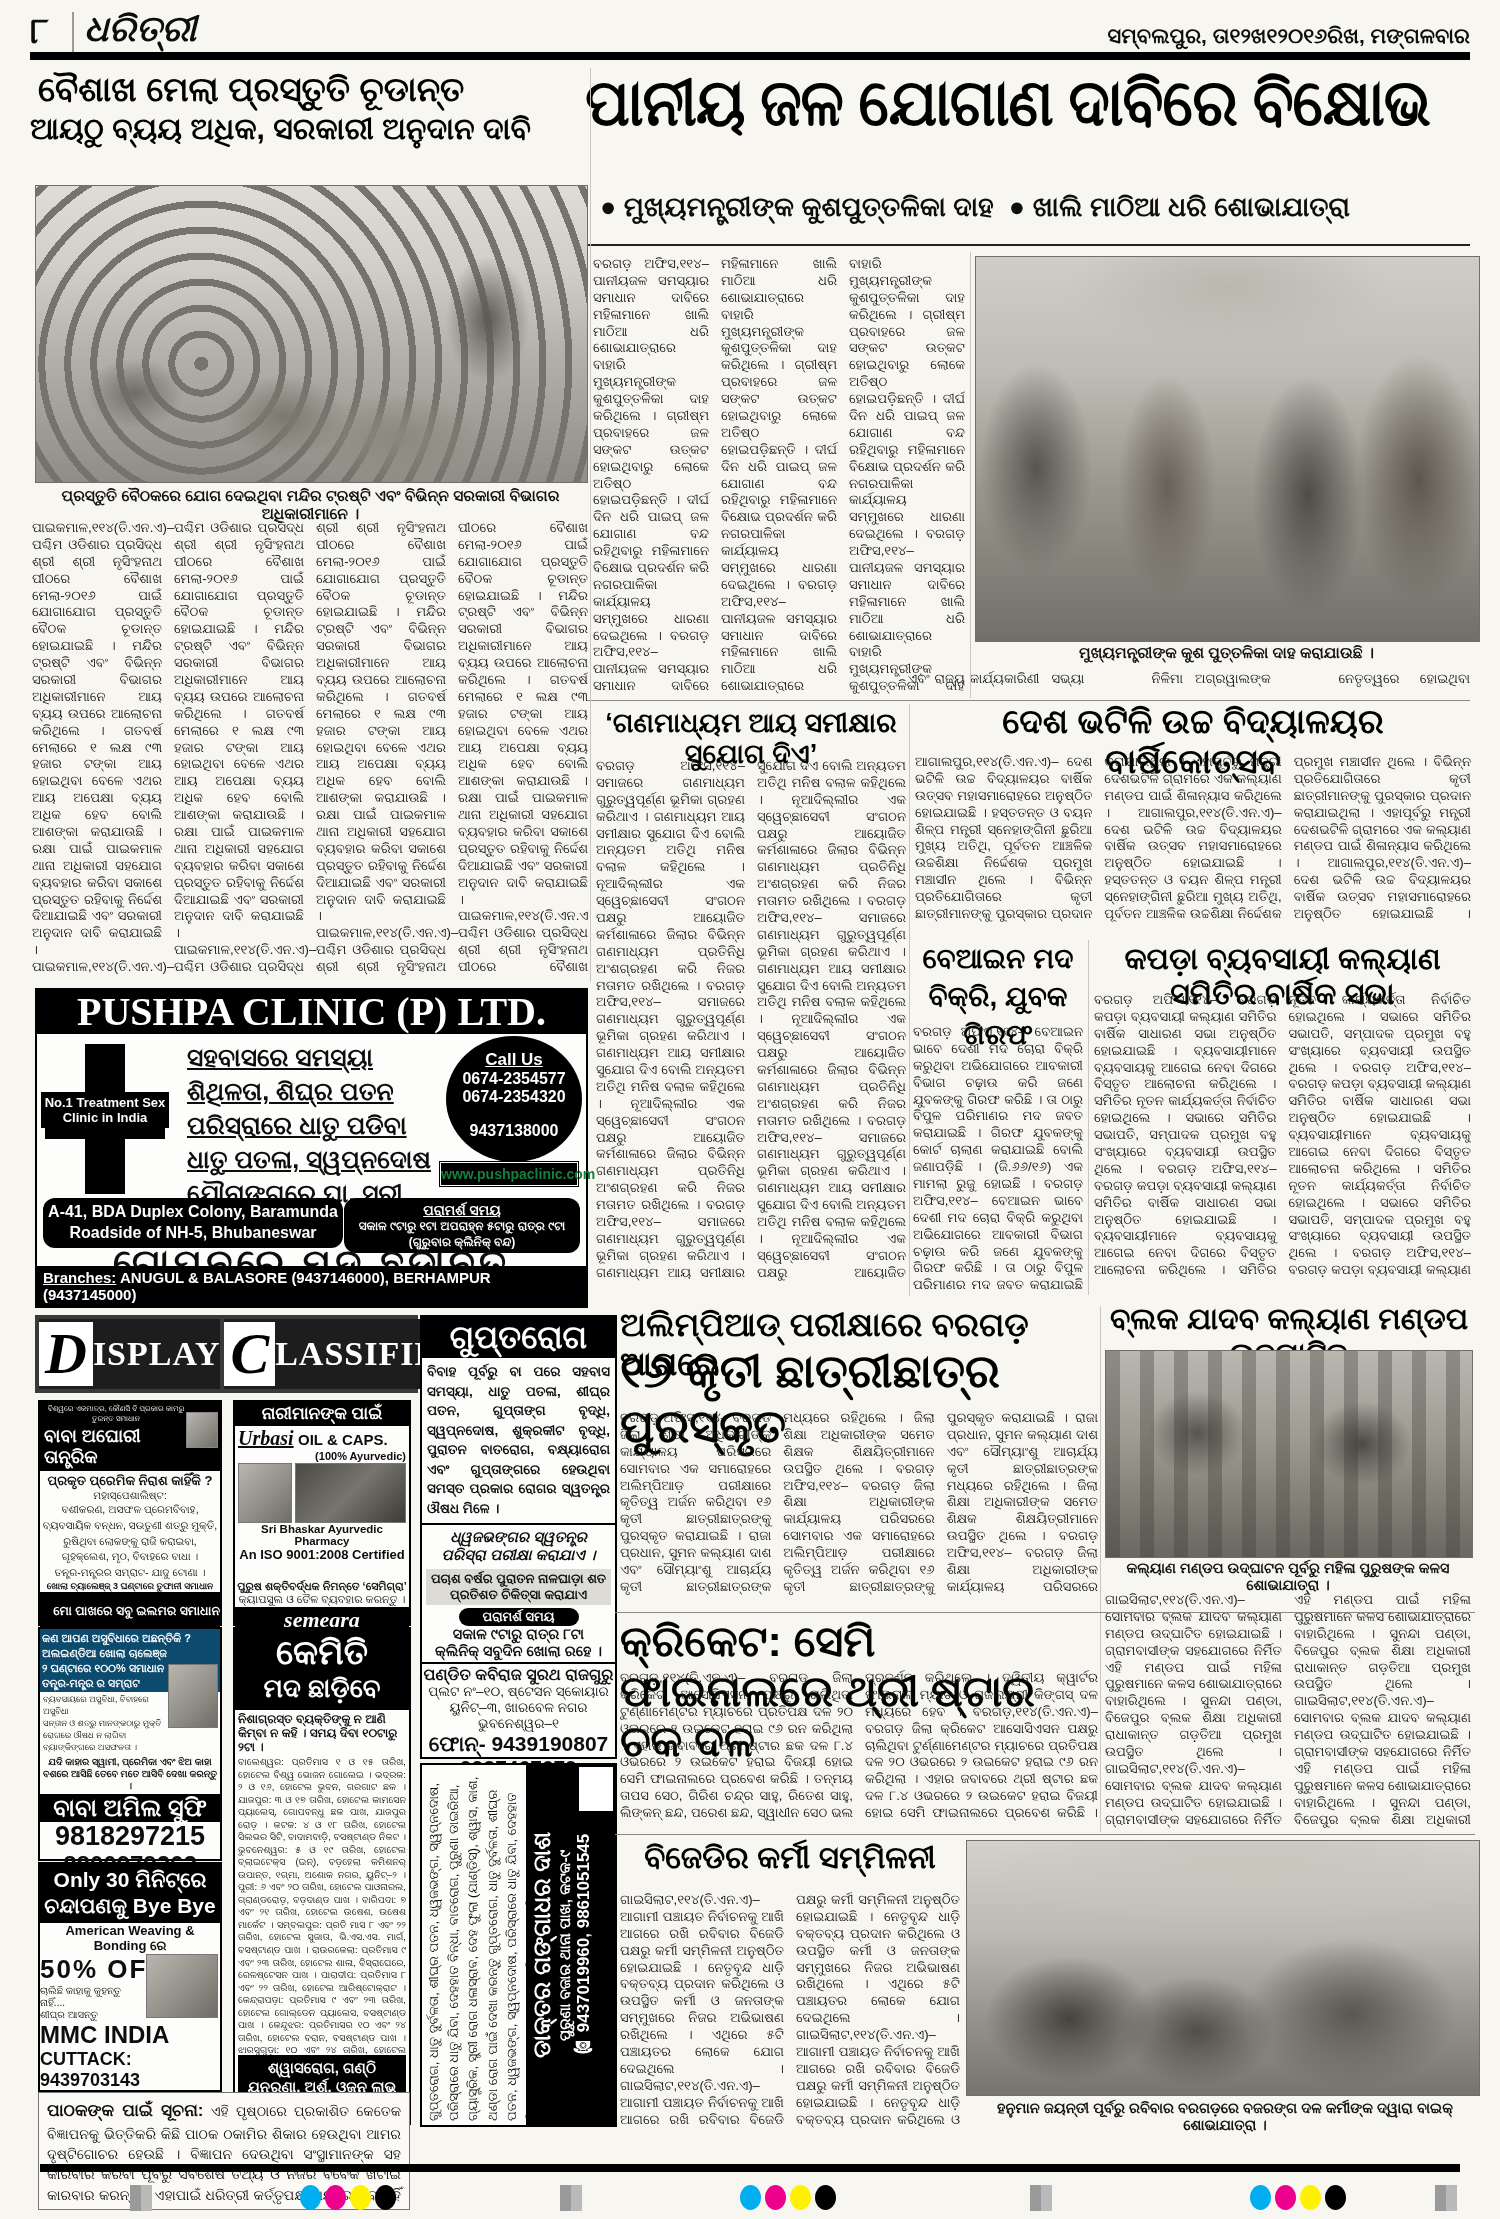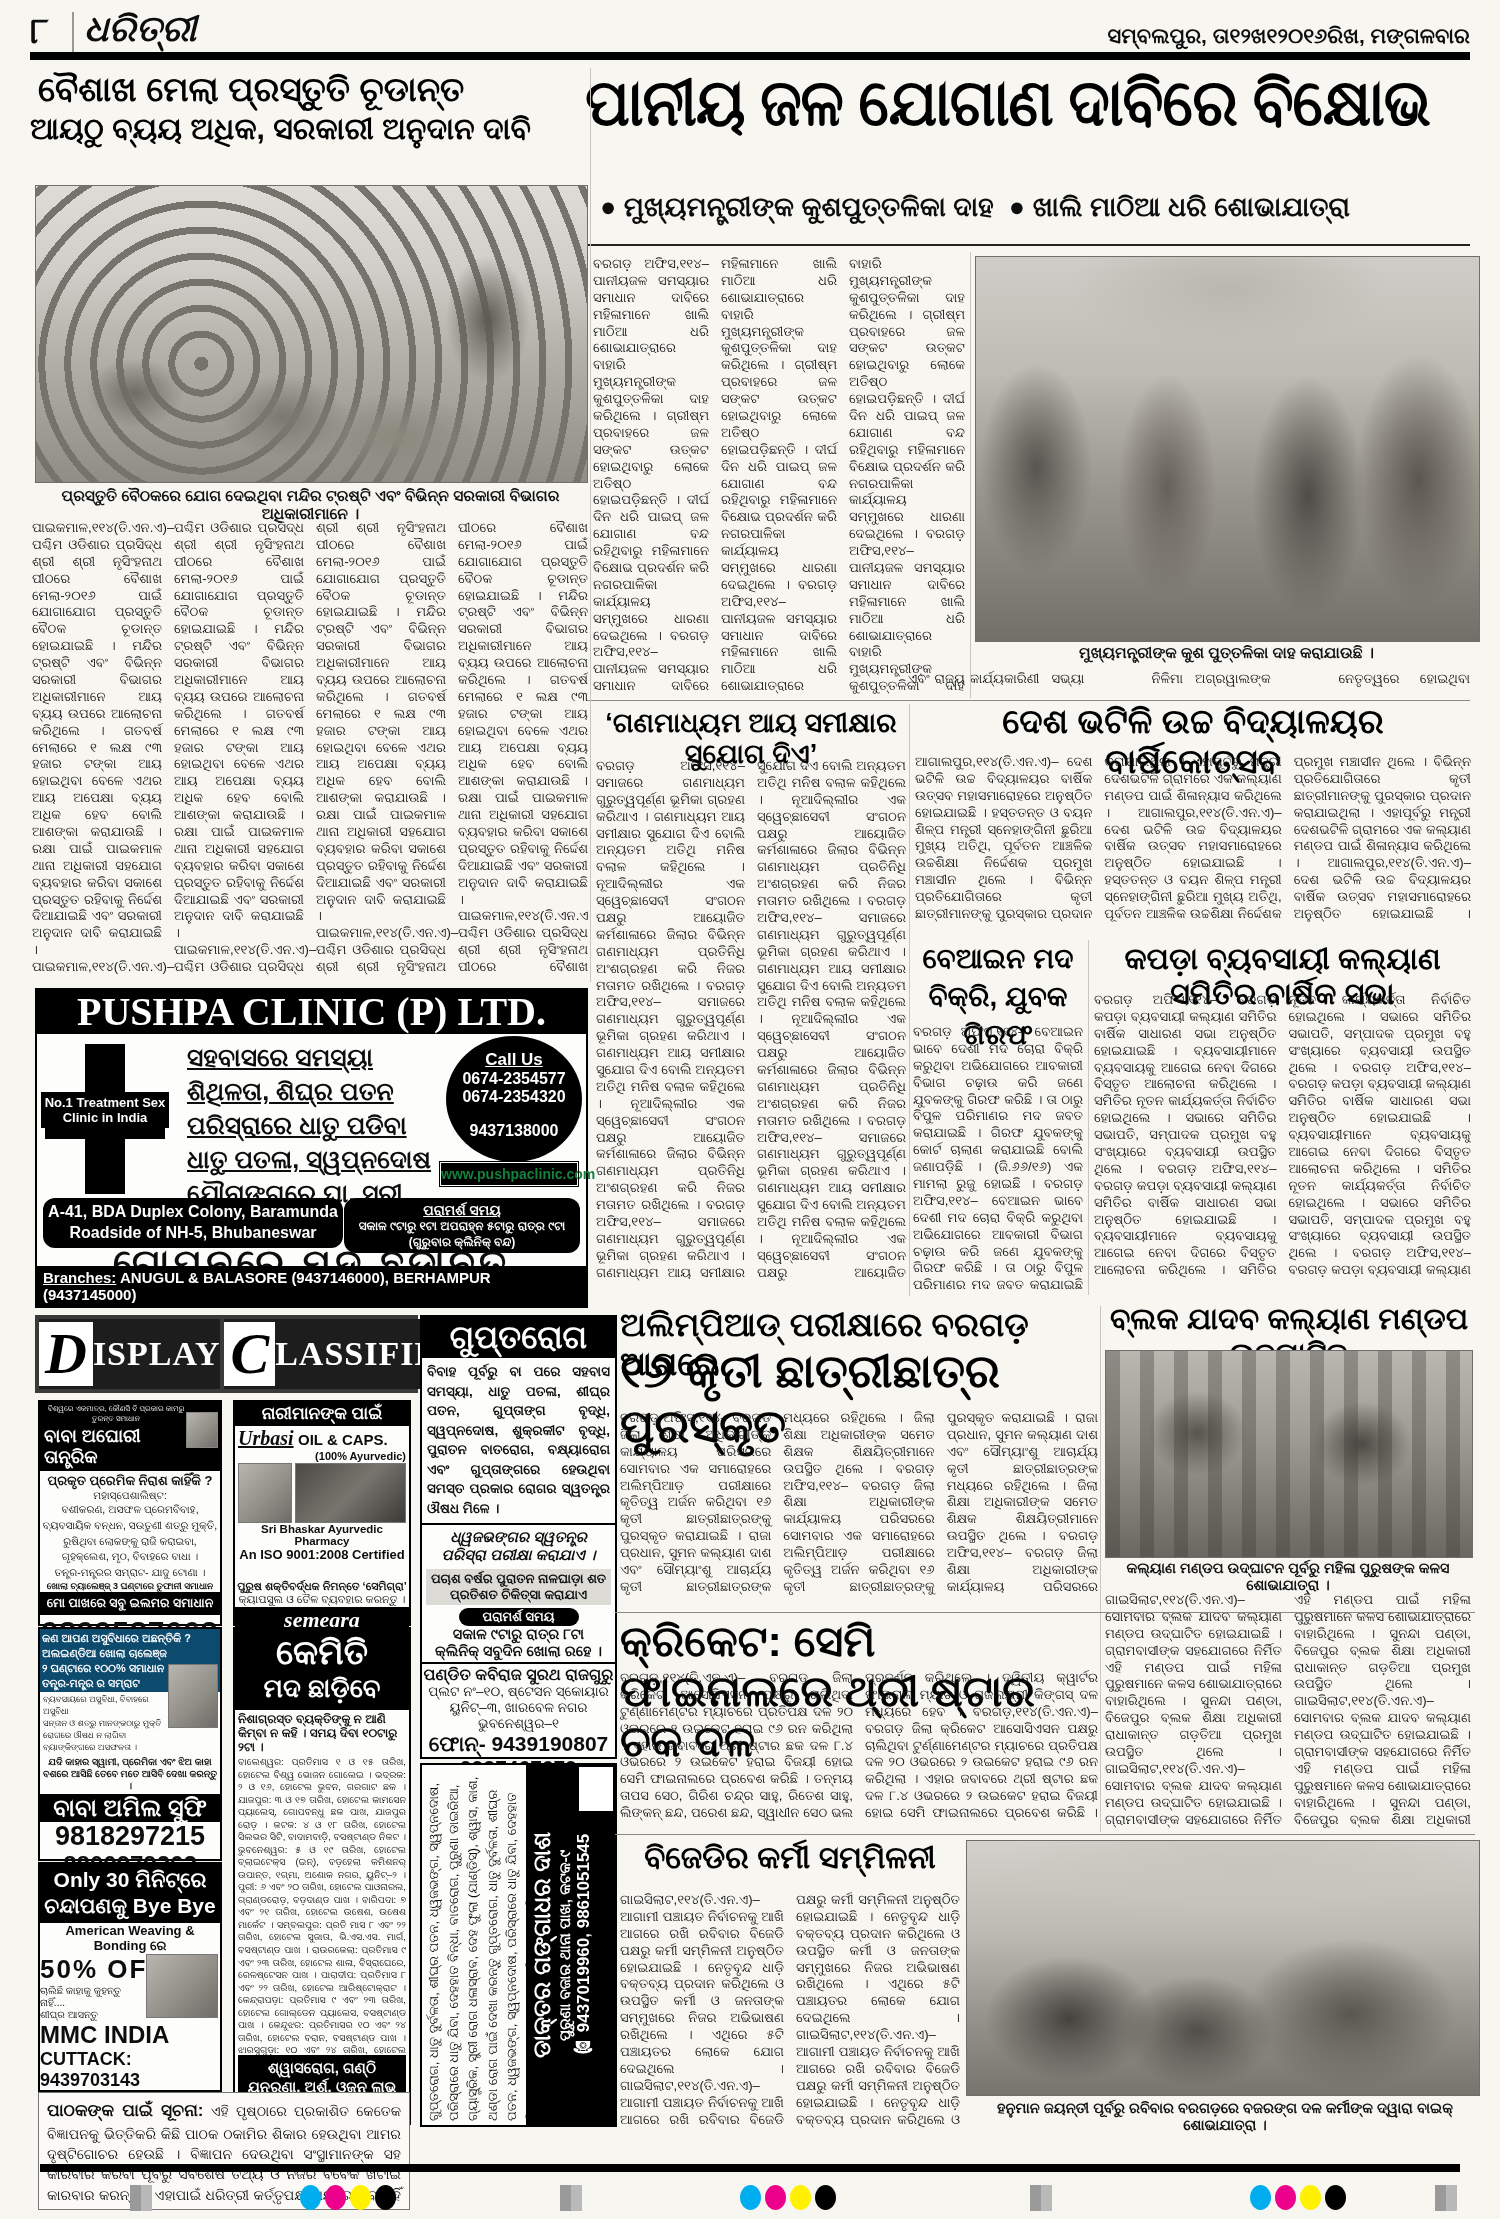--- a/index.html
+++ b/index.html
@@ -160,21 +160,21 @@
     <div style="font-size:13px;font-weight:bold;text-align:center;margin-top:2px;">ପ୍ରକୃତ ପ୍ରେମିକ ନିରାଶ କାହିଁକି ?</div>
     <div style="font-size:10.5px;text-align:center;">ମହାସ୍ପେଶାଲିଷ୍ଟ:</div>
     <div style="font-size:10.5px;text-align:center;line-height:1.5;">
       <div>ବଶୀକରଣ, ଅସଫଳ ପ୍ରେମବିବାହ,</div>
       <div>ବ୍ୟବସାୟିକ ବନ୍ଧନ, ସଉତୁଣୀ ଶତ୍ରୁ ମୁକ୍ତି,</div>
       <div>ରୁଷିଥିବା ଲୋକଙ୍କୁ ରାଜି କରାଇବା,</div>
       <div>ଗୃହକ୍ଲେଶ, ମୃଠ, ବିବାହରେ ବାଧା ।</div>
       <div>ତନ୍ତ୍ର-ମନ୍ତ୍ରର ସମ୍ରାଟ- ଯାଦୁ ଟୋଣା ।</div>
     </div>
     <div style="font-size:9px;font-weight:bold;text-align:center;">ଖୋଲା ଚ୍ୟାଲେଞ୍ଜ୍ 3 ଘଣ୍ଟାରେ ତୁଫାନୀ ସମାଧାନ</div>
-    <div class="blackbar" style="font-size:12.5px;font-weight:bold;padding:4px 0;">ମୋ ପାଖରେ ସବୁ ଇଲମର ସମାଧାନ</div>
+    <div class="blackbar" style="font-size:12.5px;font-weight:bold;padding:12px 0;text-align:right;">ମୋ ପାଖରେ ସବୁ ଇଲମର ସମାଧାନ</div>
     <div style="font-size:30px;font-weight:bold;text-align:center;letter-spacing:1px;">9899587663</div>
   </div>
 
   <div class="adbox" style="left:233px;top:1400px;width:174px;height:222px;">
     <div class="blackbar" style="font-size:17px;font-weight:bold;padding:2px 0;">ନାରୀମାନଙ୍କ ପାଇଁ</div>
     <div style="padding:1px 3px;">
       <span class="serif" style="font-style:italic;font-size:20px;font-weight:bold;text-decoration:underline;">Urbasi</span>
       <span style="font-size:15px;font-weight:bold;">OIL &amp; CAPS.</span>
       <div style="font-size:11px;font-weight:bold;text-align:right;">(100% Ayurvedic)</div>
     </div>

